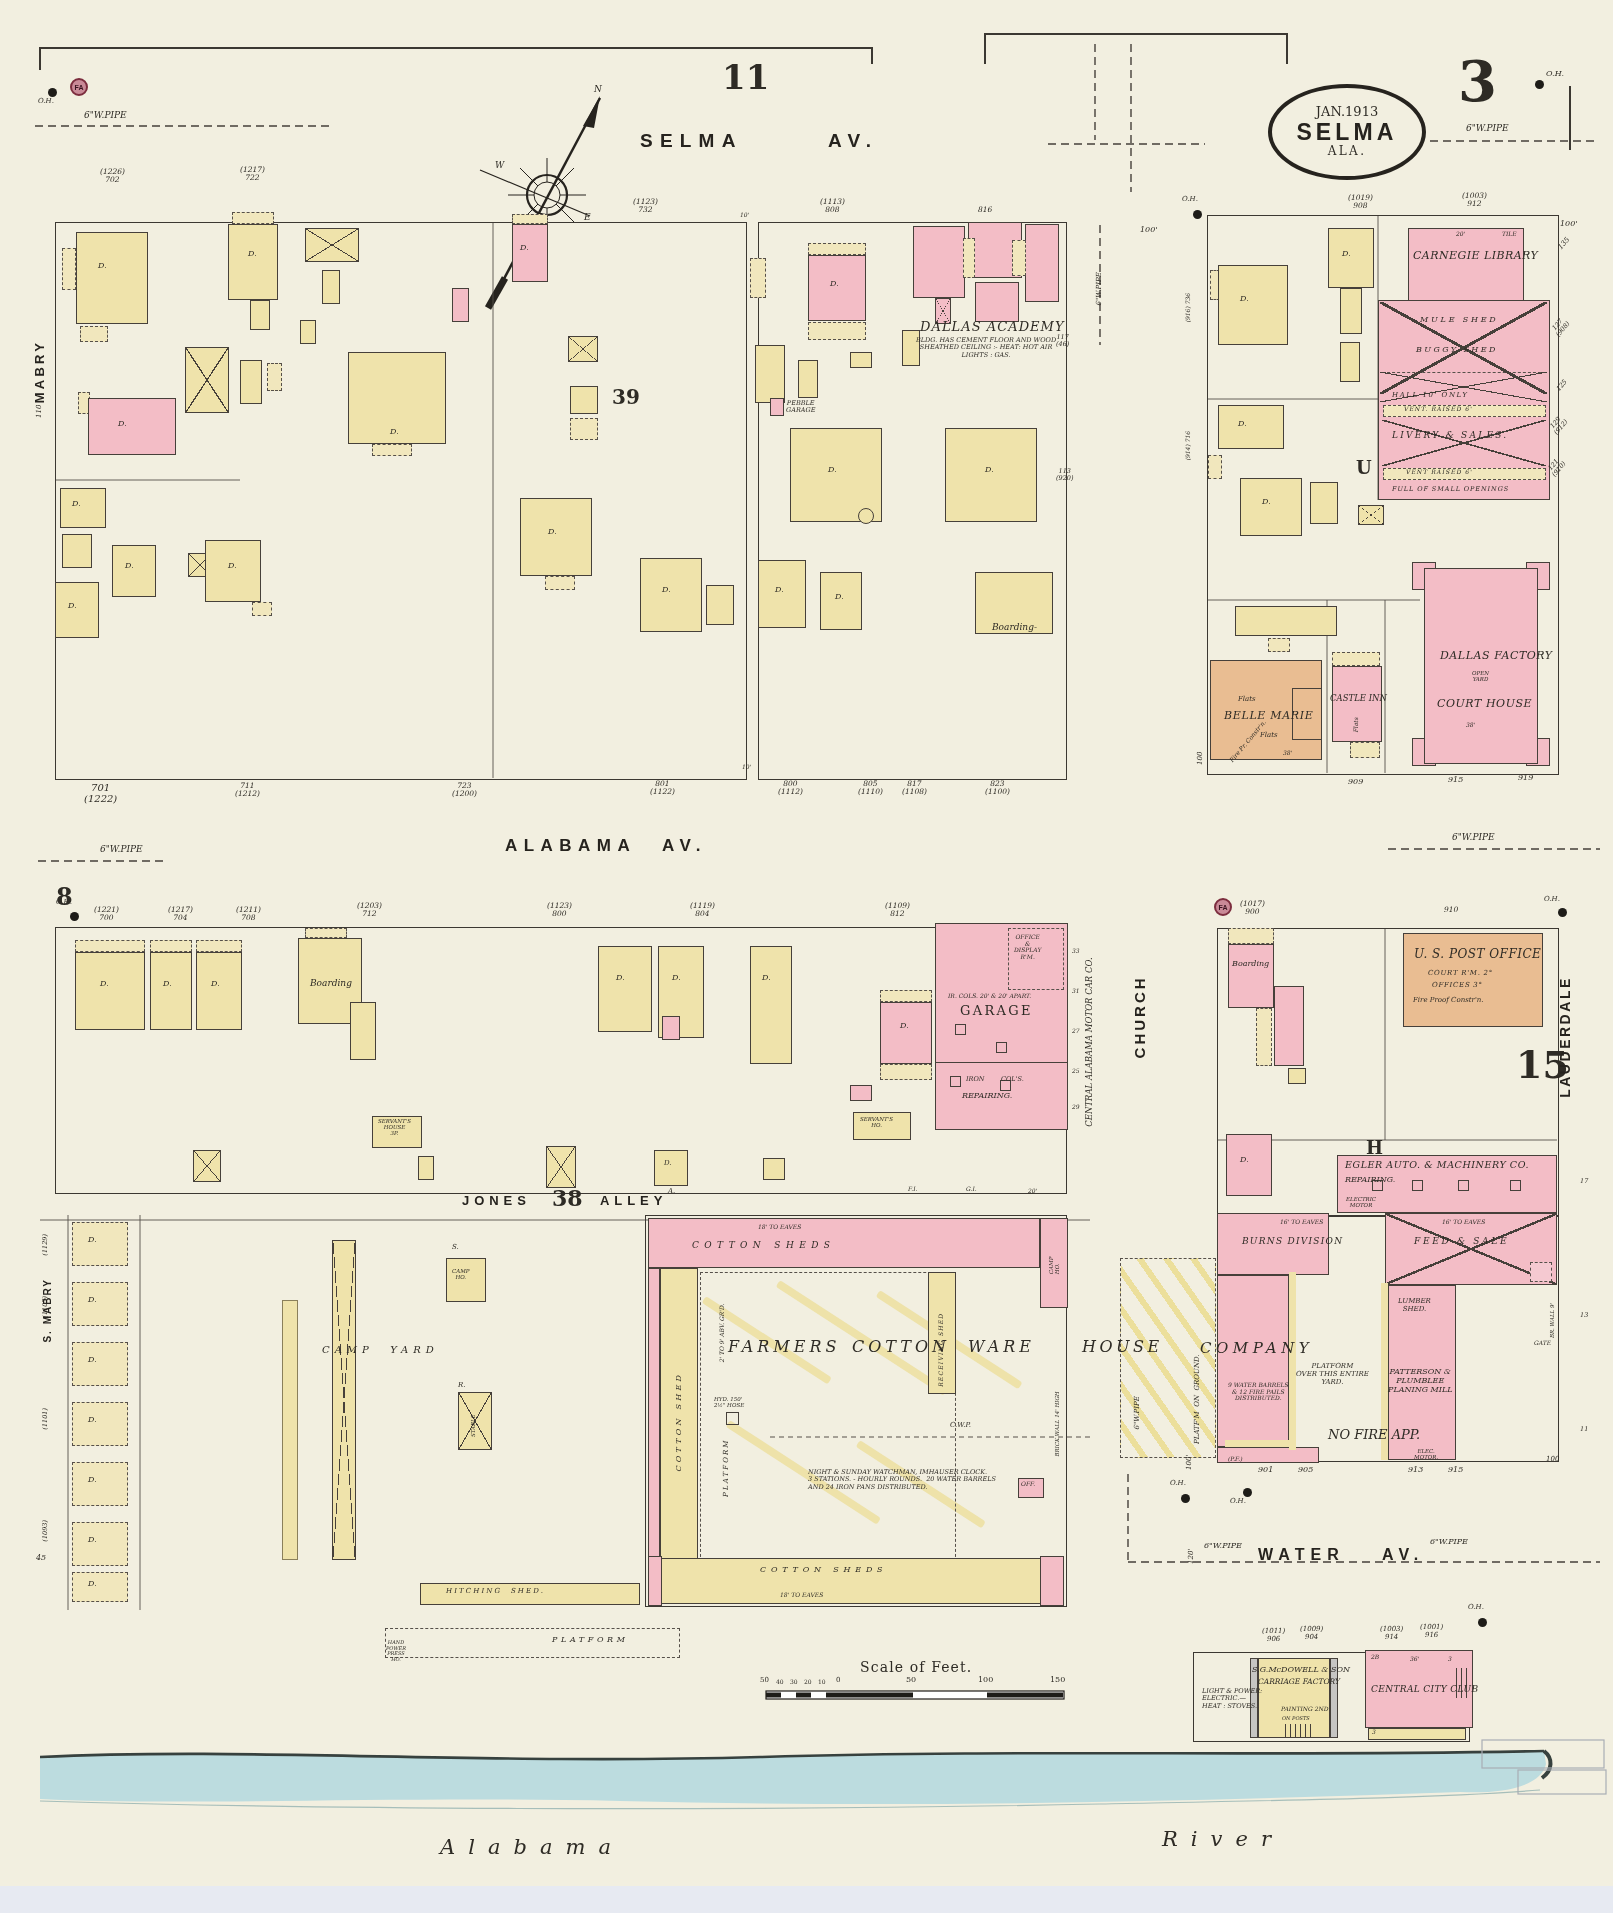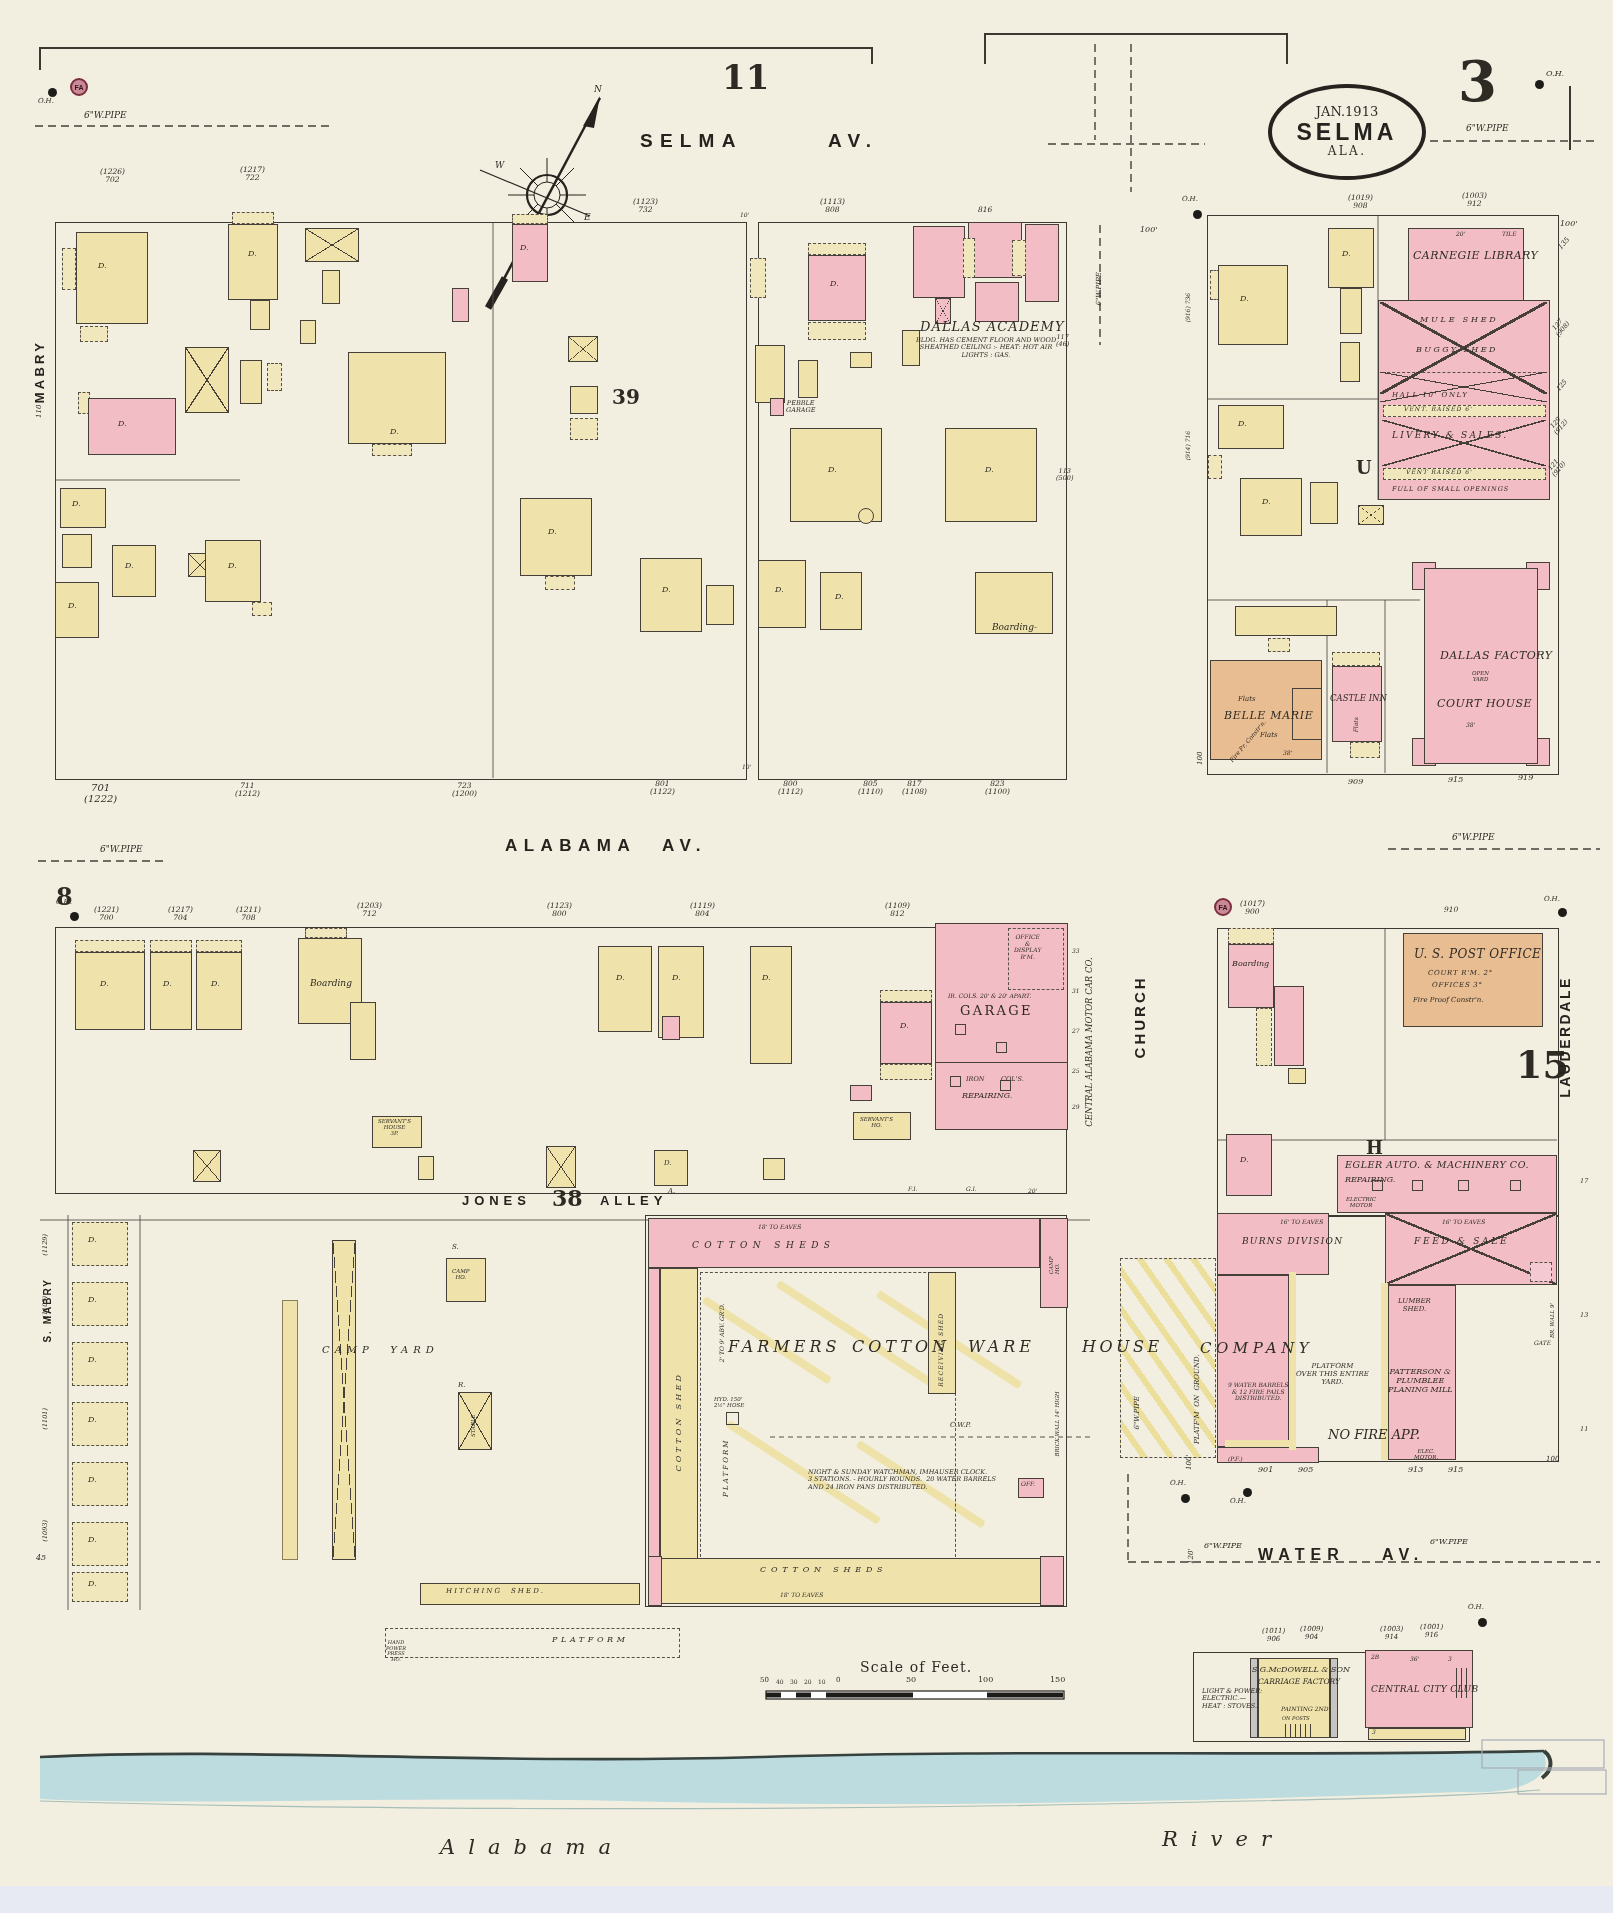--- a/index.html
+++ b/index.html
@@ -309,21 +309,21 @@
 <i class="L rot55" style="left:1556px;top:382px;font-size:6.5px">125</i>
 <i class="L rot55 c" style="left:1550px;top:418px;font-size:6.5px">129
 (912)</i>
 <i class="L rot55 c" style="left:1548px;top:460px;font-size:6.5px">121
 (910)</i>
 <i class="L rot" style="left:1163px;top:294px;width:50px;font-size:6px">(916) 736</i>
 <i class="L rot" style="left:1163px;top:432px;width:50px;font-size:6px">(914) 716</i>
 <i class="L c" style="left:1056px;top:334px;font-size:6.5px">117
 (46)</i>
 <i class="L c" style="left:1056px;top:468px;font-size:6.5px">113
-(500)</i>
+(920)</i>
 <i class="L" style="left:740px;top:212px;font-size:6px">10'</i>
 <i class="L" style="left:742px;top:764px;font-size:6px">10'</i>
 <i class="L rot" style="left:1072px;top:274px;width:55px;font-size:7px">6"W.PIPE</i>
 <i class="L c" style="left:84px;top:782px;font-size:10px">701
 (1222)</i>
 <i class="L c" style="left:235px;top:782px;font-size:7.5px">711
 (1212)</i>
 <i class="L c" style="left:452px;top:782px;font-size:7.5px">723
 (1200)</i>
 <i class="L c" style="left:650px;top:780px;font-size:7.5px">801

